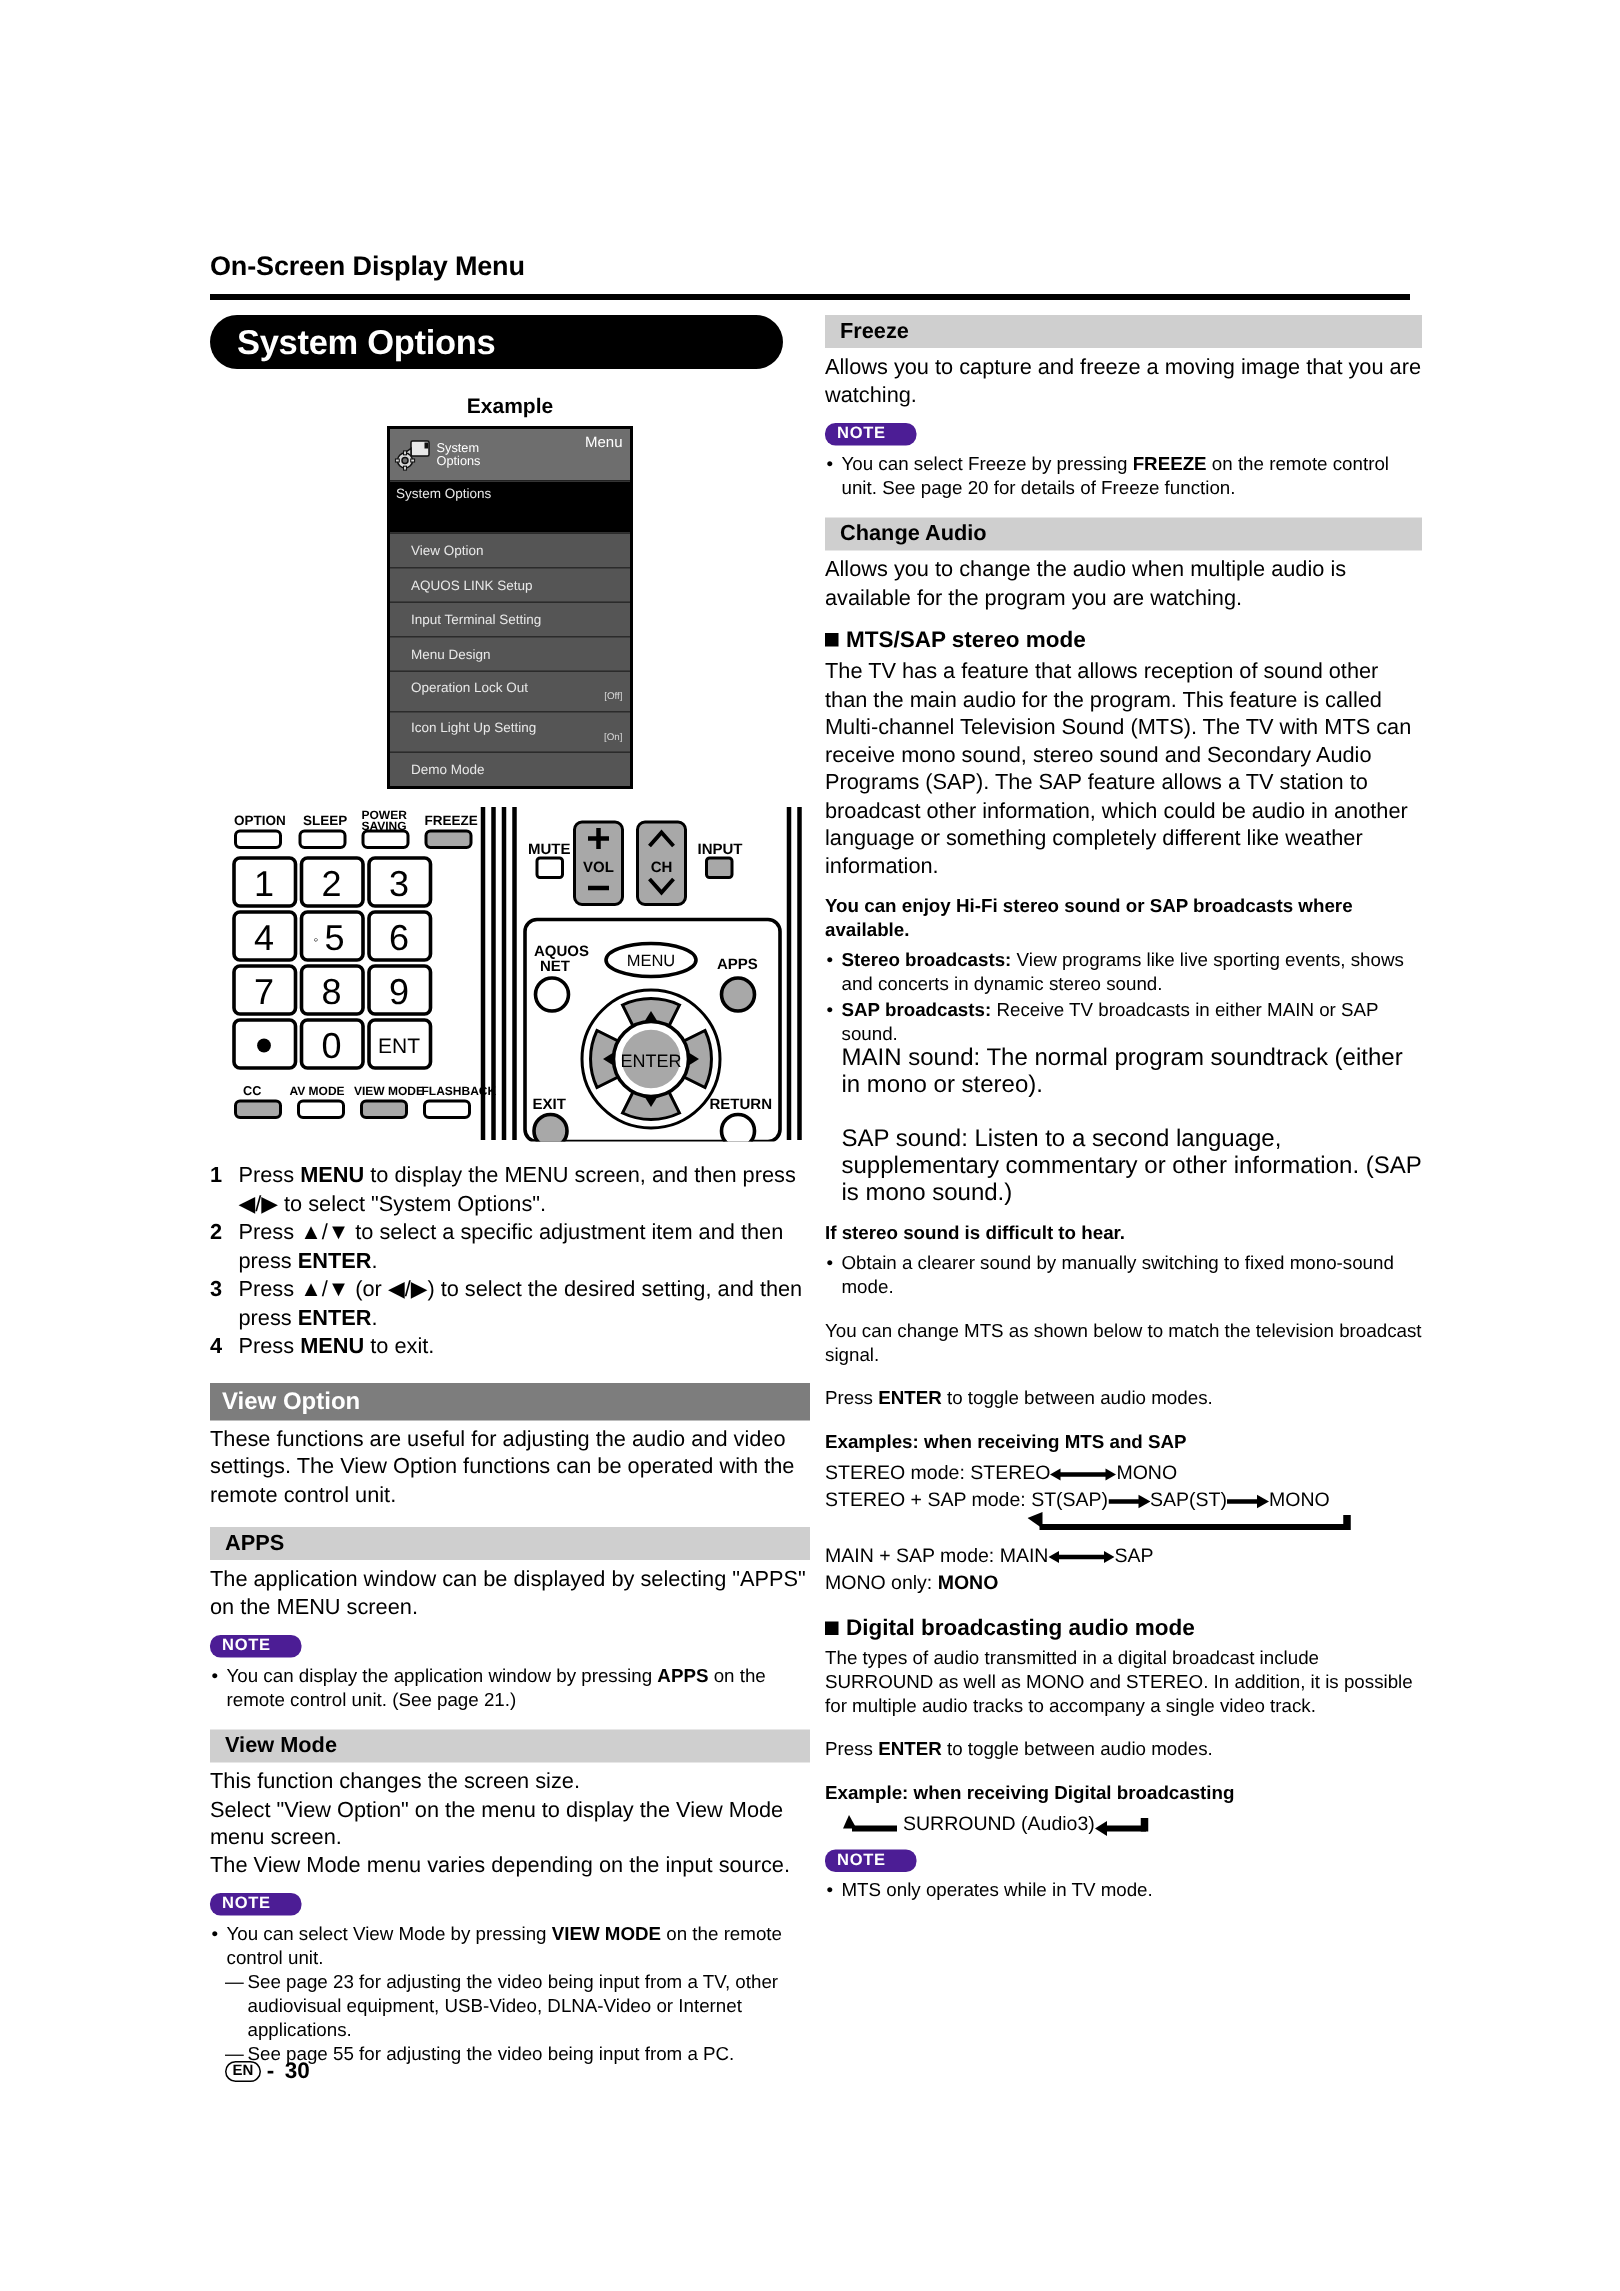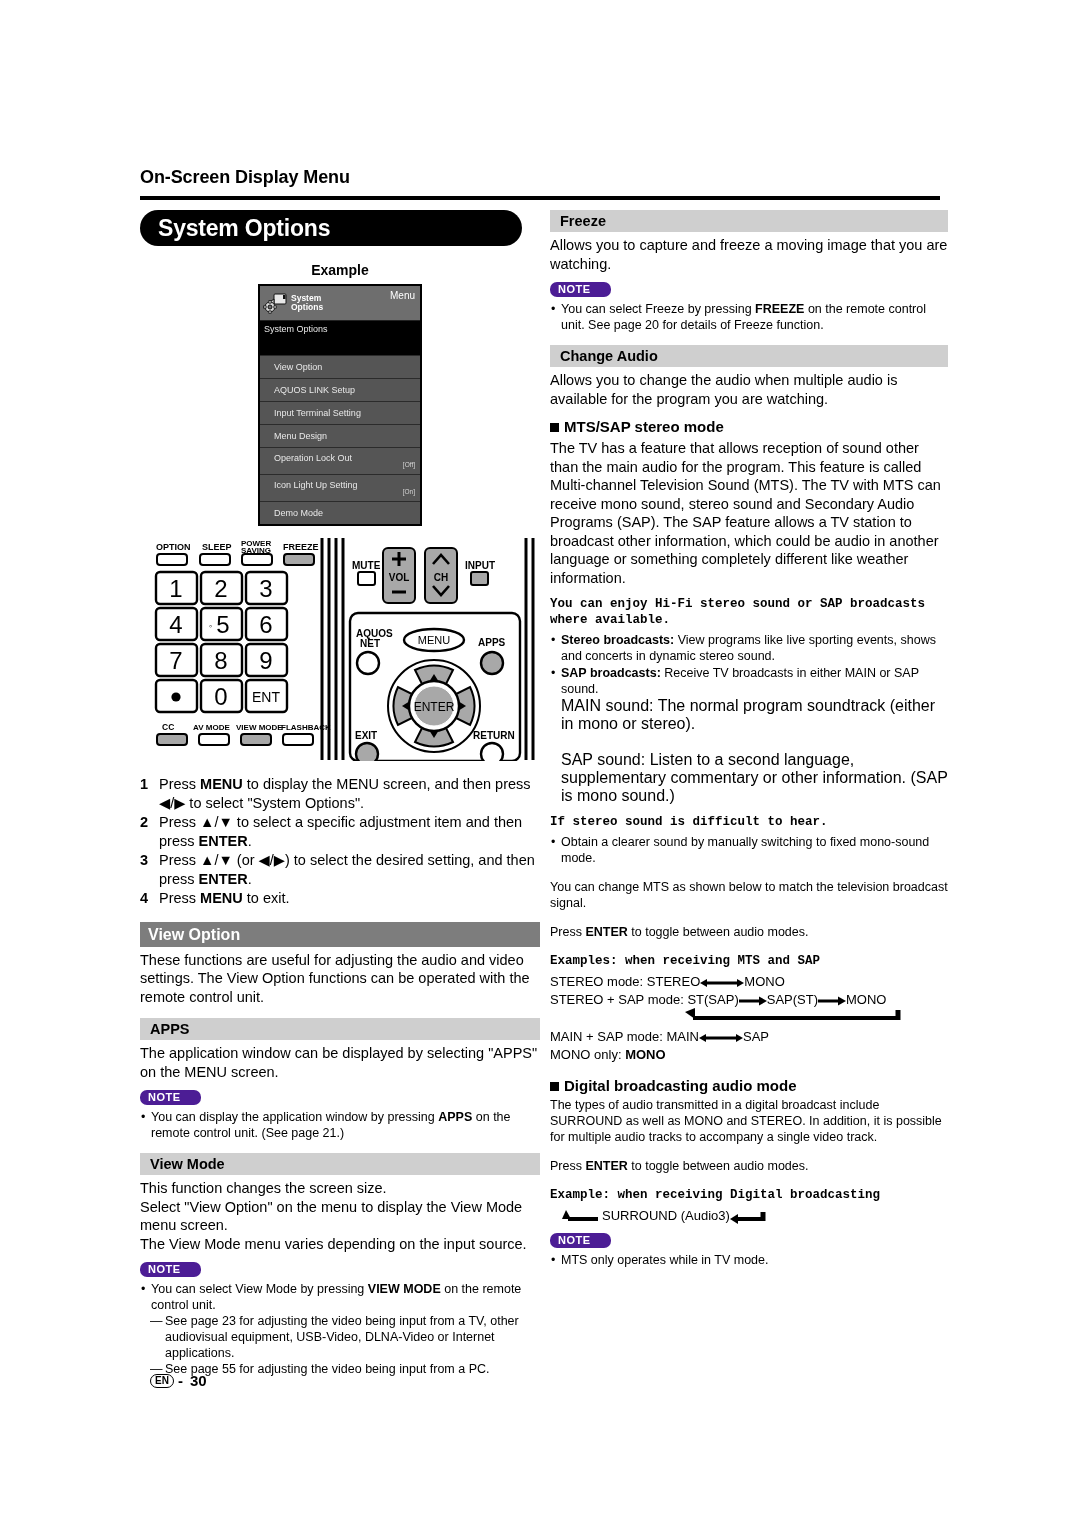--- a/index.html
+++ b/index.html
@@ -49,21 +49,21 @@
   }
   .osd-top{
     background:#6e6e6e;height:34px;position:relative;
     display:flex;align-items:center;
     border-bottom:1px solid #222;
   }
   .osd-gear{
     width:26px;height:22px;margin-left:3px;position:relative;flex:0 0 auto;
   }
   .osd-title{
-    color:#fff;font-size:8.5px;line-height:9.5px;margin-left:2px;font-weight:bold;
+    color:#fff;font-size:8.5px;line-height:9.5px;margin-left:2px;
   }
   .osd-menuword{
     position:absolute;right:5px;top:4px;color:#fff;font-size:10px;
   }
   .osd-current{
     background:#000;color:#e8e8e8;font-size:9px;
     height:34px;padding:3px 0 0 4px;box-sizing:border-box;
   }
   .osd-item{
     background:#555;color:#e8e8e8;font-size:9px;
@@ -115,21 +115,21 @@
   }
   ul.dash>li:before{content:"\2014";position:absolute;left:-2px;top:0;}
   .sub-head{
     font-size:15px;font-weight:bold;margin-top:10px;
     display:flex;align-items:baseline;
   }
   .sq{
     display:inline-block;width:9px;height:9px;background:#000;
     margin-right:5px;flex:0 0 9px;
   }
-  .bold-lead{font-weight:bold;font-size:12.5px;line-height:16px;margin-top:9px;font-family:Liberation Mono, monospace;}
+  .bold-lead{font-weight:bold;font-size:12.5px;line-height:16px;margin-top:9px;}
   .mono-line{font-size:13px;line-height:17px;margin-top:1px;white-space:nowrap;}
   .diagram{position:relative;margin-top:4px;}
   .footer{
     position:absolute;left:140px;top:1372px;
     font-size:15px;font-weight:bold;display:flex;align-items:center;margin-left:10px;
   }
   .en-badge{
     display:inline-block;border:1.6px solid #000;border-radius:9px;
     font-size:10px;font-weight:bold;padding:0px 4px;margin-right:4px;
     line-height:12px;

